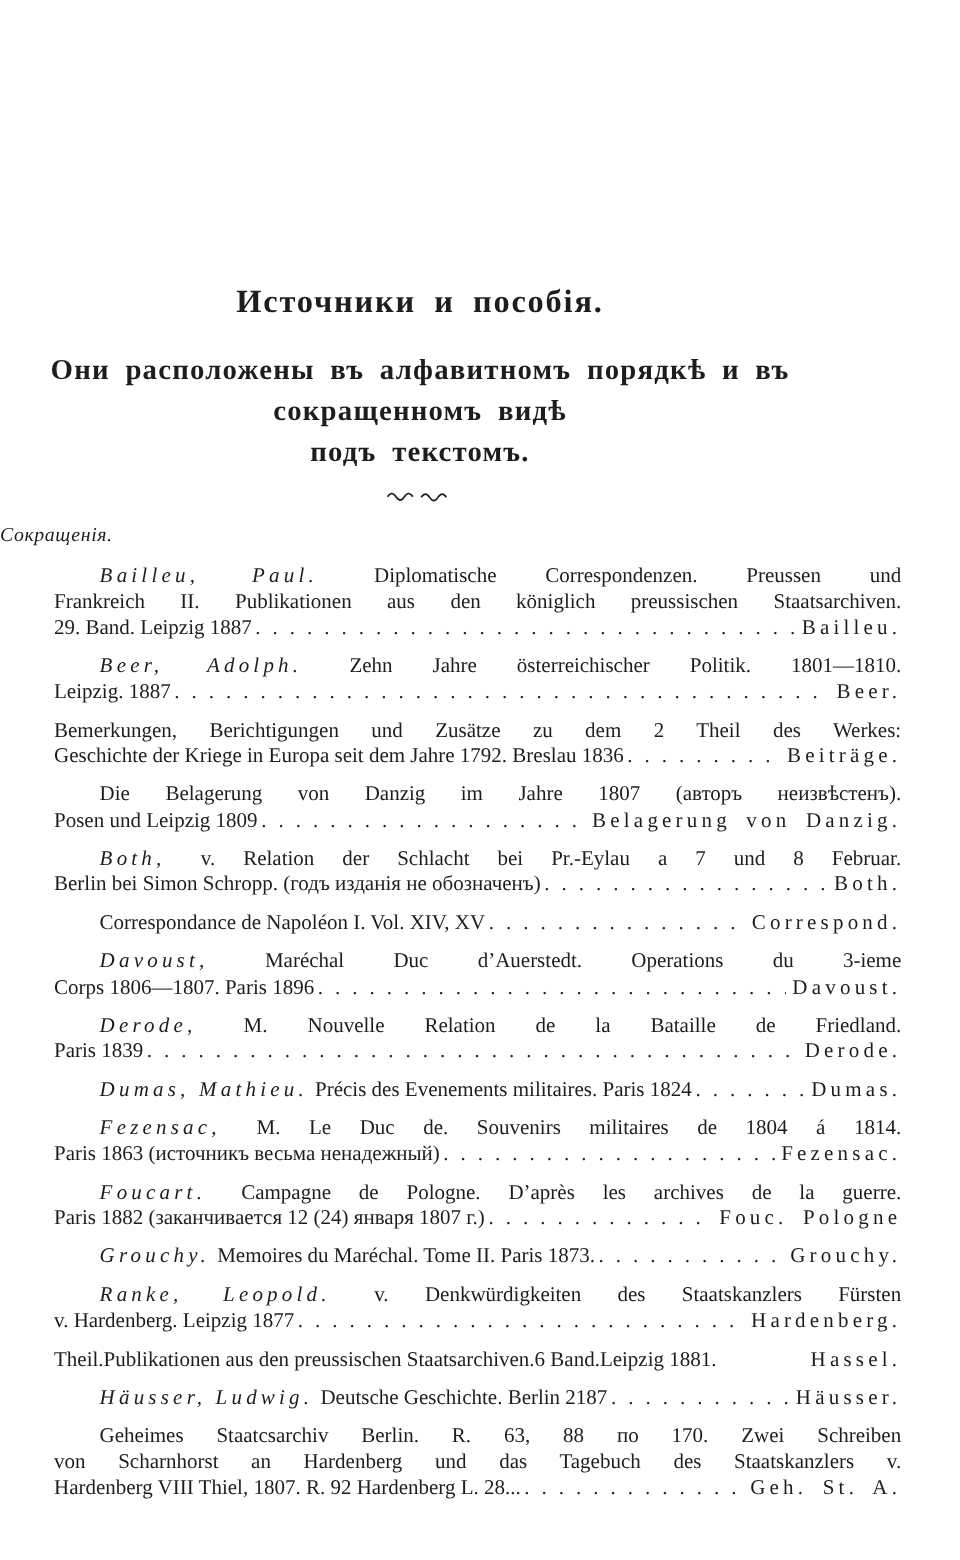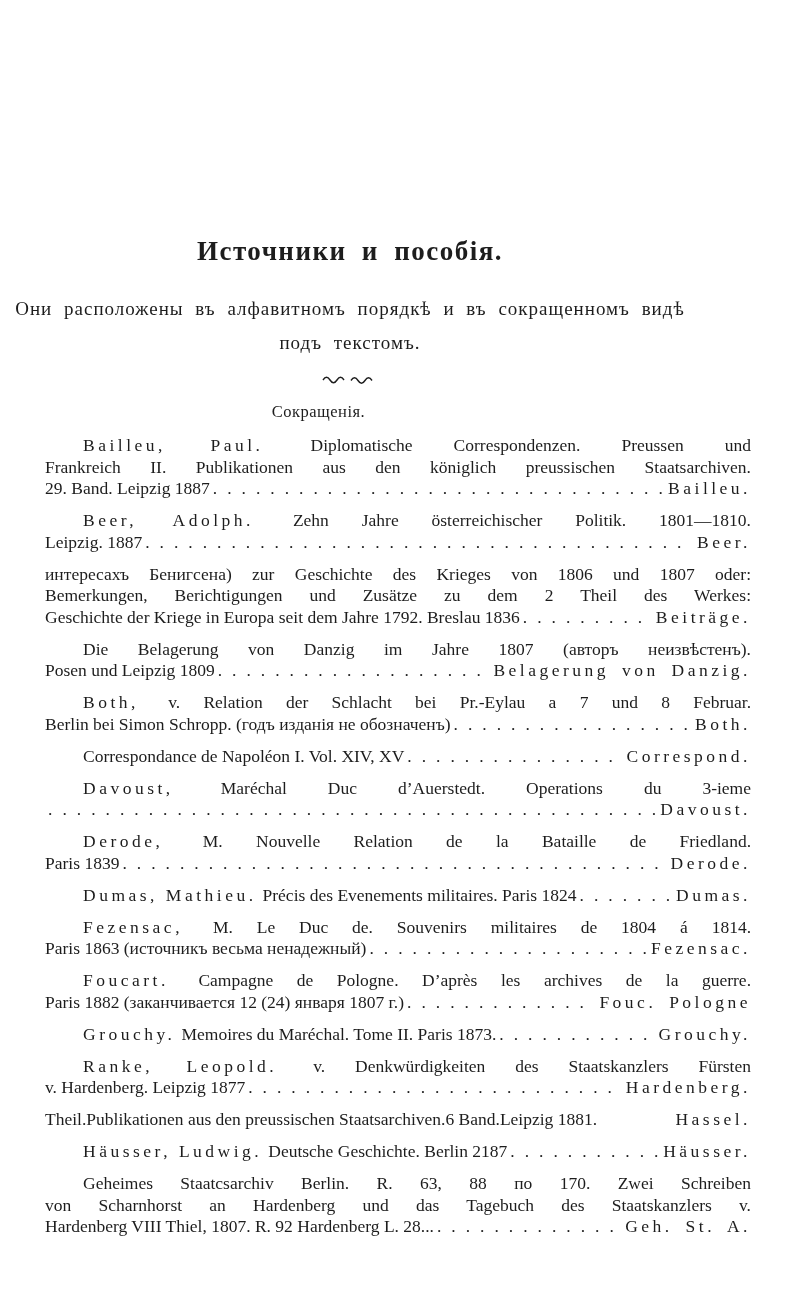--- a/index.html
+++ b/index.html
@@ -9,37 +9,37 @@
   }
   .page { position:relative; width:700px; height:1300px; }
 
   .title {
     margin:0; padding-top:236px; text-align:center;
     font-size:27px; font-weight:bold; letter-spacing:1.5px; word-spacing:7px;
     line-height:30px;
   }
   .subtitle {
     margin-top:26px; text-align:center;
-    font-size:19px; line-height:34px; letter-spacing:1px; word-spacing:6px;
+    font-size:24px; line-height:34px; letter-spacing:1px; word-spacing:6px;font-weight:bold;
   }
   .squiggle { margin-top:13px; text-align:center; line-height:0; }
   .abbrev-heading {
-    margin-top:16px; padding-right:63px; text-align:center;
-    font-size:16.5px; line-height:22px; letter-spacing:0.5px;
+    margin-top:16px; padding-right:63px; text-align:left;
+    font-style:italic; font-size:16.5px; line-height:22px; letter-spacing:0.5px;
   }
 
   .entries { margin:12px 49px 0 45px; width:706px; }
   .entry { margin-bottom:10.5px; }
   .entry:last-child { margin-bottom:0; }
   .line { font-size:17.5px; line-height:21.5px; }
   .line.indent { padding-left:38px; }
   .line.fill { text-align:justify; text-align-last:justify; }
   .line.dotline { display:flex; align-items:flex-end; }
   .line.dotline .lead, .line.dotline .text { white-space:nowrap; flex:0 0 auto; }
-  .lead { letter-spacing:3.5px; margin-right:6px; }
+  .lead { letter-spacing:3.5px; margin-right:6px;font-style:italic; }
   .leader {
     flex:1 1 auto; overflow:hidden; white-space:nowrap;
     margin:0 5px 0 3px; min-width:6px;
   }
   .leader::after {
     content:"........................................................................";
     letter-spacing:10px;
   }
   .leader.blank::after { content:""; }
   .abbrev { white-space:nowrap; letter-spacing:3.5px; word-spacing:5px; }
@@ -77,21 +77,20 @@
       </div>
       <div class="entry">
         <div class="line indent fill"><span class="lead">Beer, Adolph.</span> <span class="text">Zehn Jahre österreichischer Politik. 1801—1810.</span></div>
         <div class="line dotline">
           <span class="text">Leipzig. 1887</span>
           <span class="leader"></span>
           <span class="abbrev">Beer.</span>
         </div>
       </div>
       <div class="entry">
-        <div class="line fill"><span class="text">интересахъ Бенигсена) zur Geschichte des Krieges von 1806 und 1807 oder:</span></div>
         <div class="line fill"><span class="text">Bemerkungen, Berichtigungen und Zusätze zu dem 2 Theil des Werkes:</span></div>
         <div class="line dotline">
           <span class="text">Geschichte der Kriege in Europa seit dem Jahre 1792. Breslau 1836</span>
           <span class="leader"></span>
           <span class="abbrev">Beiträge.</span>
         </div>
       </div>
       <div class="entry">
         <div class="line indent fill"><span class="text">Die Belagerung von Danzig im Jahre 1807 (авторъ неизвѣстенъ).</span></div>
         <div class="line dotline">
@@ -111,20 +110,21 @@
       <div class="entry">
         <div class="line indent dotline">
           <span class="text">Correspondance de Napoléon I. Vol. XIV, XV</span>
           <span class="leader"></span>
           <span class="abbrev">Correspond.</span>
         </div>
       </div>
       <div class="entry">
         <div class="line indent fill"><span class="lead">Davoust,</span> <span class="text">Maréchal  Duc  d’Auerstedt.  Operations  du  3-ieme</span></div>
         <div class="line dotline">
+          <span class="text">Corps 1806—1807. Paris 1896</span>
           <span class="leader"></span>
           <span class="abbrev">Davoust.</span>
         </div>
       </div>
       <div class="entry">
         <div class="line indent fill"><span class="lead">Derode,</span> <span class="text">M.  Nouvelle  Relation  de  la  Bataille  de  Friedland.</span></div>
         <div class="line dotline">
           <span class="text">Paris 1839</span>
           <span class="leader"></span>
           <span class="abbrev">Derode.</span>

